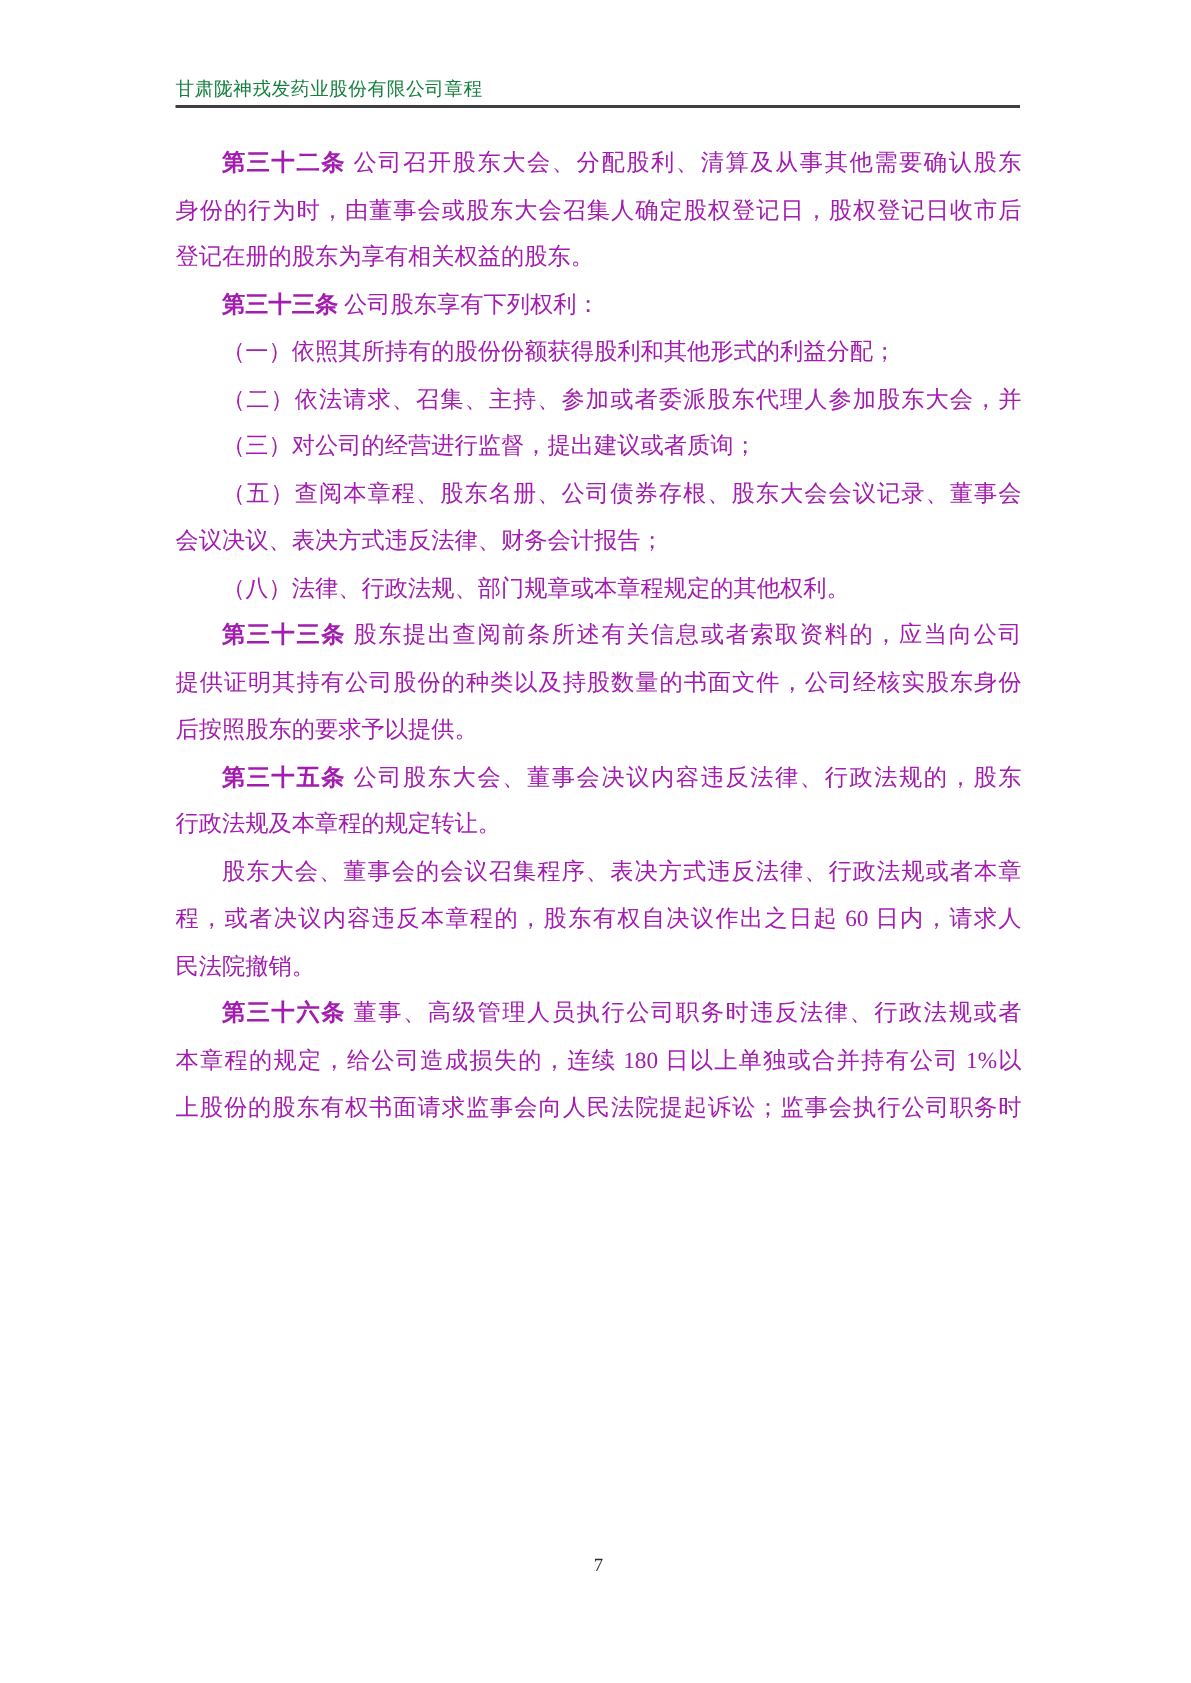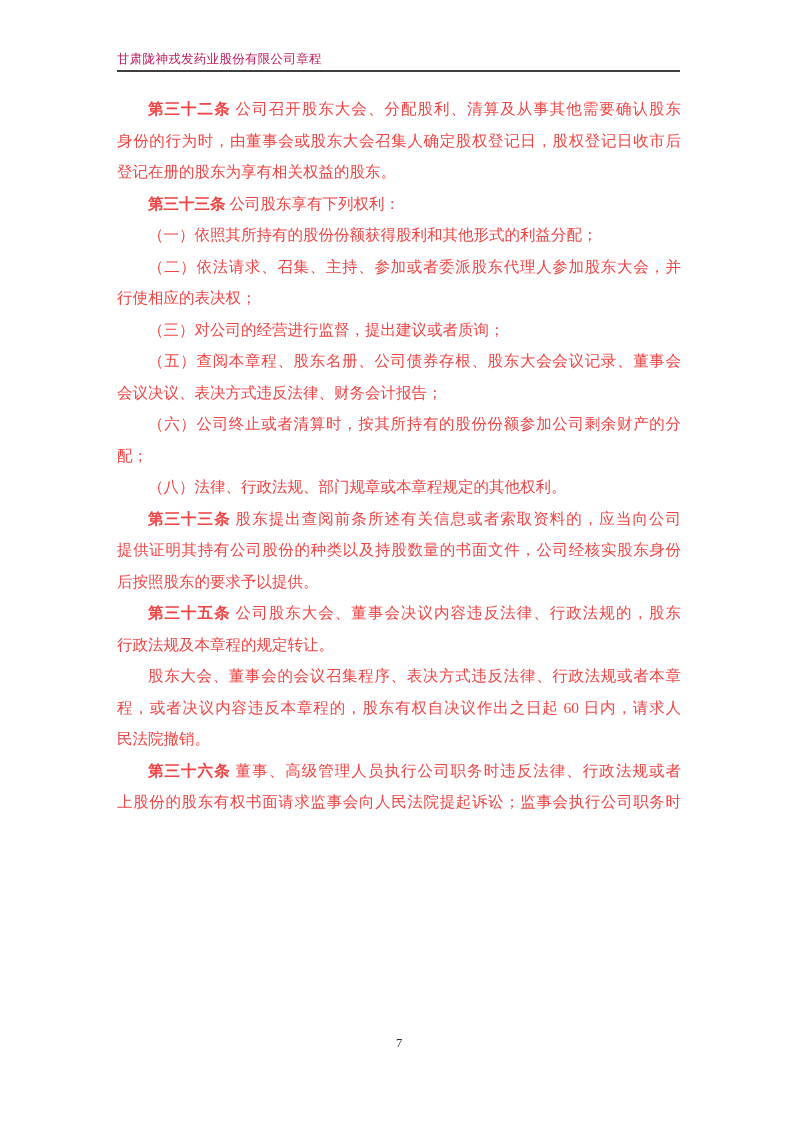--- a/index.html
+++ b/index.html
@@ -8,32 +8,32 @@
     width: 794px; height: 1122px;
     background: #ffffff;
     position: relative;
     overflow: hidden;
     font-family: "Liberation Serif", "DejaVu Serif", serif;
   }
   .page { position: absolute; inset: 0; }
   .header-text {
     position: absolute; left: 117px; top: 51px;
     font-size: 12.5px; line-height: 16px;
-    color: #be185d; letter-spacing: 0.3px;
+    color: #15803d; letter-spacing: 0.3px;
     white-space: nowrap;
   }
   .header-rule {
     position: absolute; left: 117px; top: 70px;
     width: 563px; height: 0;
     border-top: 2px solid #3f3f3f;
   }
   .content {
     position: absolute; left: 117px; top: 93px;
     width: 564px;
-    font-size: 15.5px; color: #ef4444;
+    font-size: 15.5px; color: #a21caf;
   }
   .para { margin: 0; padding: 0; }
   .line {
     height: 31.5px; line-height: 31.5px;
     text-align: justify; text-align-last: justify;
     overflow: hidden; white-space: nowrap;
   }
   .line.first { padding-left: 31px; }
   .line.last { text-align: right; text-align-last: left; }
   .line b { font-weight: 700; }
@@ -57,50 +57,46 @@
         <div class="line last">登记在册的股东为享有相关权益的股东。</div>
       </div>
       <div class="para">
         <div class="line first last"><b>第三十三条</b><span> 公司股东享有下列权利：</span></div>
       </div>
       <div class="para">
         <div class="line first last">（一）依照其所持有的股份份额获得股利和其他形式的利益分配；</div>
       </div>
       <div class="para">
         <div class="line first">（二）依法请求、召集、主持、参加或者委派股东代理人参加股东大会，并</div>
-        <div class="line last">行使相应的表决权；</div>
       </div>
       <div class="para">
         <div class="line first last">（三）对公司的经营进行监督，提出建议或者质询；</div>
       </div>
       <div class="para">
         <div class="line first">（五）查阅本章程、股东名册、公司债券存根、股东大会会议记录、董事会</div>
         <div class="line last">会议决议、表决方式违反法律、财务会计报告；</div>
-      </div>
-      <div class="para">
-        <div class="line first">（六）公司终止或者清算时，按其所持有的股份份额参加公司剩余财产的分</div>
-        <div class="line last">配；</div>
       </div>
       <div class="para">
         <div class="line first last">（八）法律、行政法规、部门规章或本章程规定的其他权利。</div>
       </div>
       <div class="para">
         <div class="line first"><b>第三十三条</b><span> 股东提出查阅前条所述有关信息或者索取资料的，应当向公司</span></div>
         <div class="line">提供证明其持有公司股份的种类以及持股数量的书面文件，公司经核实股东身份</div>
         <div class="line last">后按照股东的要求予以提供。</div>
       </div>
       <div class="para">
         <div class="line first"><b>第三十五条</b><span> 公司股东大会、董事会决议内容违反法律、行政法规的，股东</span></div>
         <div class="line last">行政法规及本章程的规定转让。</div>
       </div>
       <div class="para">
         <div class="line first">股东大会、董事会的会议召集程序、表决方式违反法律、行政法规或者本章</div>
         <div class="line">程，或者决议内容违反本章程的，股东有权自决议作出之日起 60 日内，请求人</div>
         <div class="line last">民法院撤销。</div>
       </div>
       <div class="para">
         <div class="line first"><b>第三十六条</b><span> 董事、高级管理人员执行公司职务时违反法律、行政法规或者</span></div>
+        <div class="line">本章程的规定，给公司造成损失的，连续 180 日以上单独或合并持有公司 1%以</div>
         <div class="line">上股份的股东有权书面请求监事会向人民法院提起诉讼；监事会执行公司职务时</div>
       </div>
     </main>
 
   <div class="page-number">7</div>
 </div>
 
 </body></html>

